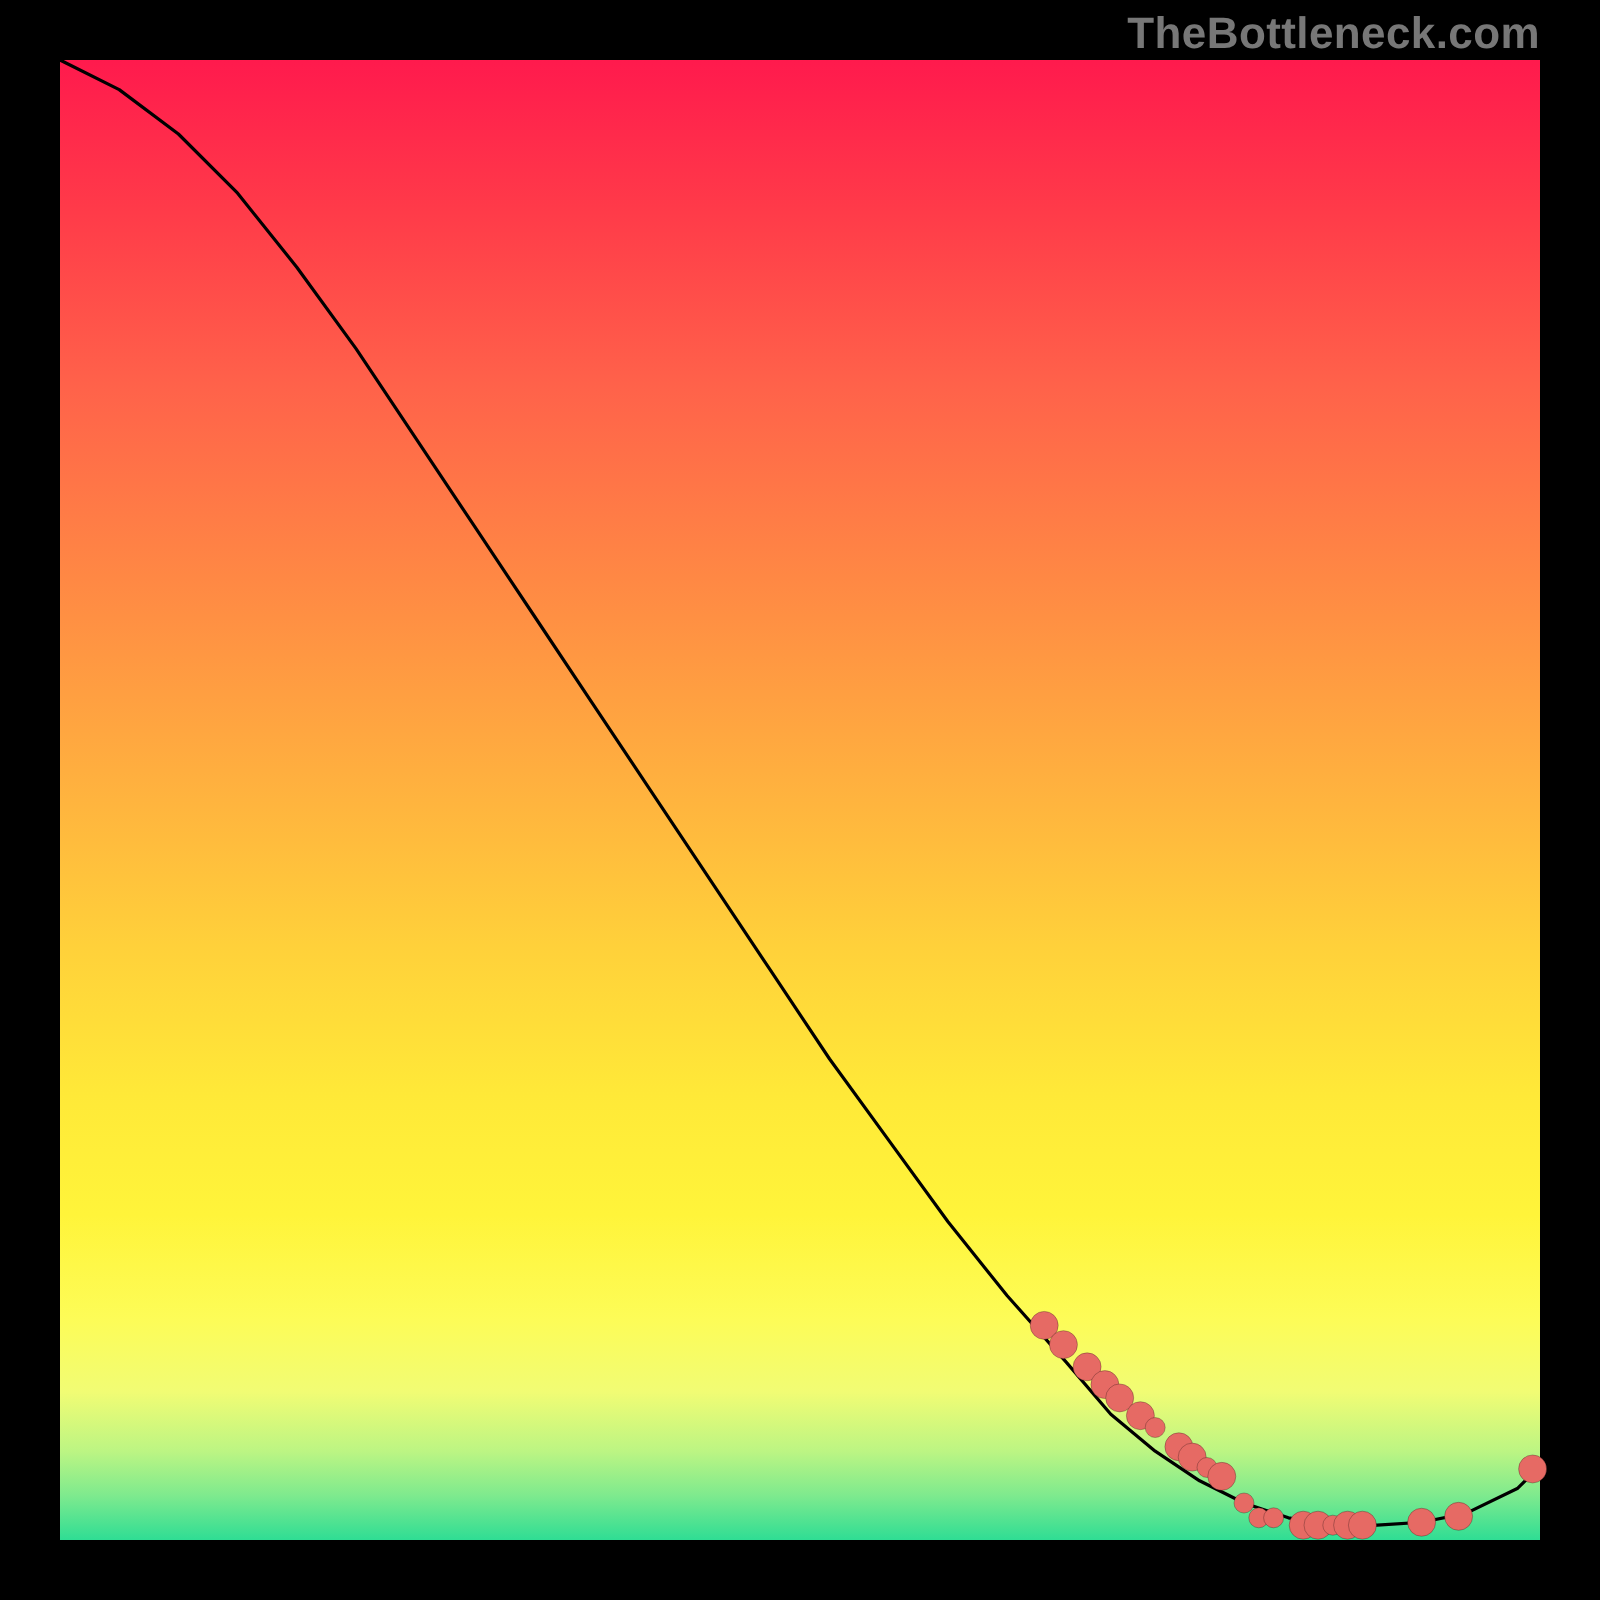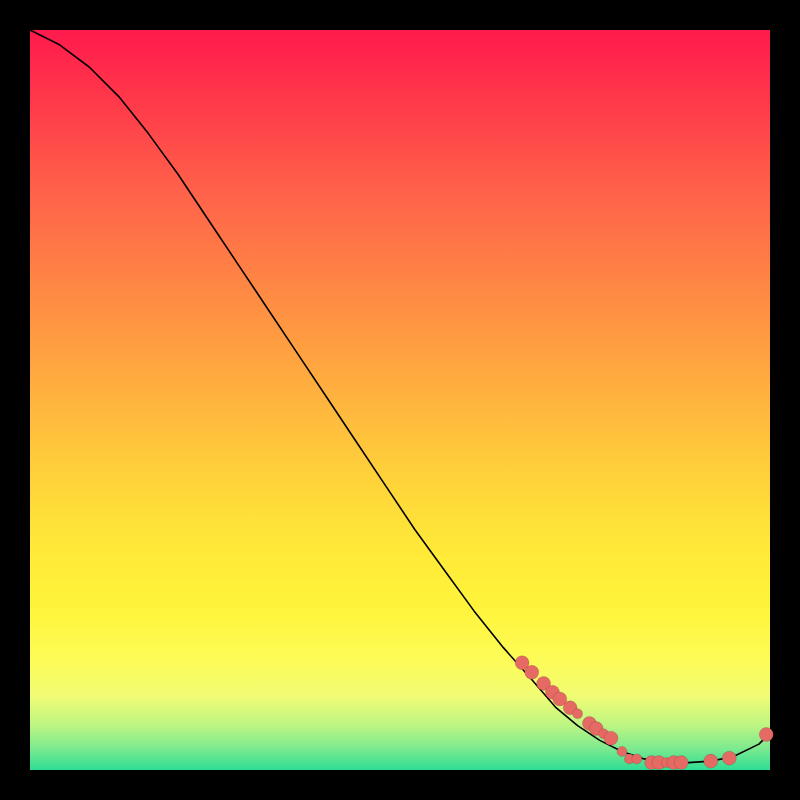--- a/index.html
+++ b/index.html
@@ -71,20 +71,21 @@
     stroke: rgba(0,0,0,0.25);
     stroke-width: 0.5;
   }
   .dot.big { r: 7; }
   .dot.small { r: 5; }
 </style>
 </head>
 <body>
 
 <div class="frame">
+  <div class="watermark">TheBottleneck.com</div>
   <div class="plot">
     <svg class="overlay" viewBox="0 0 740 740">
       <path id="curve-path" class="curve" d="M0.00 0.00 L29.60 14.80 L59.20 37.00 L88.80 66.60 L118.40 103.60 L148.00 144.30 L177.60 188.70 L207.20 233.10 L236.80 277.50 L266.40 321.90 L296.00 366.30 L325.60 410.70 L355.20 455.10 L384.80 499.50 L414.40 540.20 L444.00 580.90 L473.60 617.90 L503.20 651.20 L525.40 677.10 L547.60 695.60 L569.80 710.40 L592.00 721.50 L614.20 728.90 L636.40 732.60 L658.60 732.60 L680.80 731.12 L703.00 726.68 L728.90 714.10 L740.00 703.00"></path>
       <g id="markers">
           <circle cx="492.10" cy="632.70" class="dot big"></circle>
           <circle cx="501.72" cy="642.32" class="dot big"></circle>
           <circle cx="513.56" cy="653.42" class="dot big"></circle>
           <circle cx="522.44" cy="662.30" class="dot big"></circle>
           <circle cx="529.84" cy="668.96" class="dot big"></circle>
           <circle cx="540.20" cy="677.84" class="dot big"></circle>

